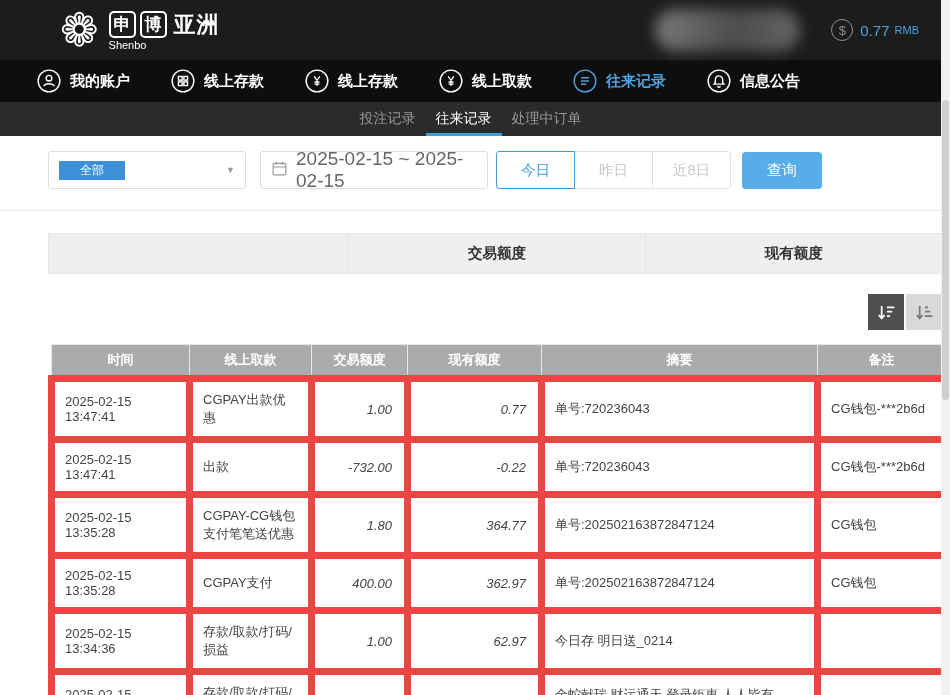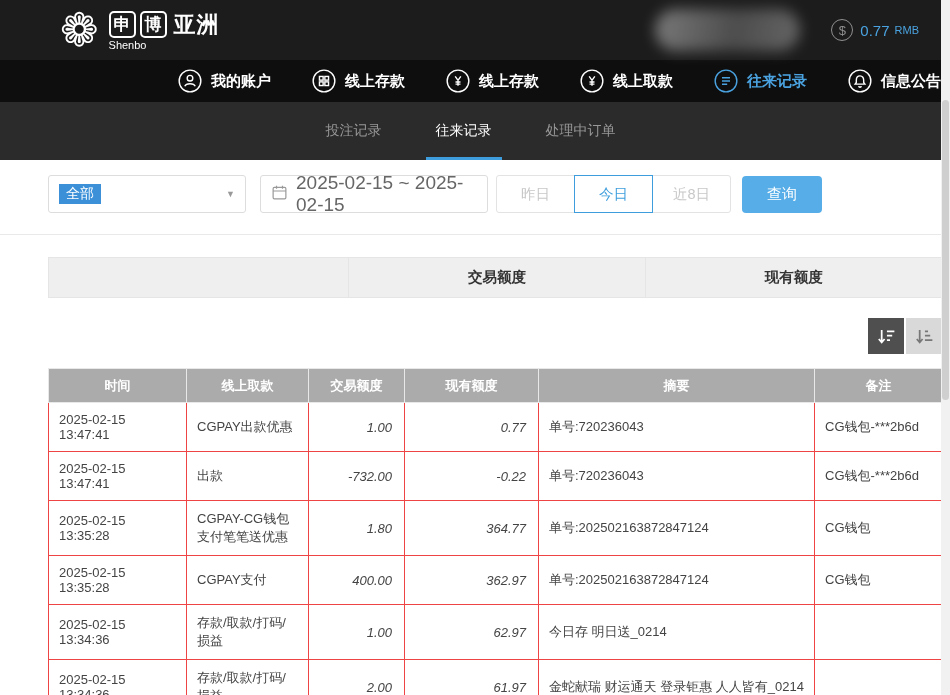--- a/index.html
+++ b/index.html
@@ -18,36 +18,36 @@
   .brand-en { color:#fff; font-size:11px; text-align:left; margin-top:-1px; }
   .blur-pill { position:absolute; left:655px; top:9px; width:145px; height:42px; border-radius:21px;
     background:linear-gradient(100deg,#9a9a9a,#5d5d5d 55%,#7e7e7e); filter:blur(7px); opacity:.75; }
   .balance { position:absolute; right:22px; top:0; height:60px; display:flex; align-items:center; gap:7px; }
   .dollar { width:22px; height:22px; border:1.5px solid #8f8f8f; border-radius:50%; color:#8f8f8f;
     font-size:13px; display:flex; align-items:center; justify-content:center; }
   .amount { color:#4aa3e0; font-size:15px; }
   .currency { color:#4aa3e0; font-size:11px; margin-left:-2px; }
 
   
-  .mainnav { height:42px; background:#0e0e0e; display:flex; align-items:center; padding-left:68px; gap:40px;justify-content:flex-end; }
+  .mainnav { height:42px; background:#0e0e0e; display:flex; align-items:center; padding-left:36px; gap:40px; }
   .nav-item { display:flex; align-items:center; gap:8px; color:#fff; font-size:15px; font-weight:bold; cursor:pointer; }
   .nav-item svg { display:block; }
   .nav-item.active { color:#4aa3e0; }
 
   
-  .subnav { height:58px; background:#2b2b2b; display:flex; justify-content:center; gap:34px; }
+  .subnav { height:34px; background:#2b2b2b; display:flex; justify-content:center; }
   .subnav-item { display:flex; align-items:center; height:100%; padding:3px 10px 0 10px;
     color:#989898; font-size:14px; cursor:pointer; border-bottom:3px solid transparent; }
   .subnav-item.active { color:#fff; border-bottom-color:#3e9edd; }
 
   
   .filters { display:flex; align-items:center; margin:15px 0 0 48px; }
   .dropdown { position:relative; width:198px; height:38px; border:1px solid #ddd; border-radius:3px;
     background:#fff; display:flex; align-items:center; cursor:pointer; }
-  .dropdown .val { margin-left:10px; font-size:14px; color:#fff; background:#3b90d8; padding:1px 7px; }
+  .dropdown .val { margin-left:10px; font-size:12px; color:#fff; background:#3b90d8; padding:1px 21px; }
   .dropdown .caret { position:absolute; right:10px; color:#999; font-size:9px; }
   .datebox { margin-left:14px; width:228px; height:38px; border:1px solid #ddd; border-radius:3px;
     background:#fff; display:flex; align-items:center; cursor:pointer; }
   .datebox svg { margin:0 8px 0 10px; }
   .datebox .dtext { font-size:19px; color:#666; }
   .btn-group { display:flex; margin-left:8px; }
   .qbtn { width:79px; height:38px; background:#fff; border:1px solid #e3e3e3; font-size:14.5px;
     color:#c8c8c8; margin-left:-1px; cursor:pointer; position:relative;
     font-family:"Liberation Sans", sans-serif; }
   .qbtn:first-child { border-radius:3px 0 0 3px; margin-left:0; }
@@ -69,21 +69,21 @@
   
   .sortbar { width:894px; margin:20px 0 0 48px; display:flex; justify-content:flex-end; gap:2px; }
   .sort-btn { width:36px; height:36px; border:none; display:flex; align-items:center; justify-content:center; cursor:pointer; }
   .sort-btn.dark { background:#4f4f4f; color:#fff; }
   .sort-btn.light { background:#d9d9d9; color:#777; }
 
   
   .records { margin:14px 0 0 48px; width:894px; border-collapse:collapse; table-layout:fixed; }
   .records th { background:#ababab; color:#fff; font-size:13px; font-weight:bold; height:34px;
     border:1px solid #e8e8e8; text-align:center; }
-  .records td { font-size:13px; color:#444; border:1px solid #ef4444; padding:9px 10px; background:#fff; }
+  .records td { font-size:13px; color:#444; border:7px solid #ef4444; padding:9px 10px; background:#fff; }
   .al-left { text-align:left; } .al-right { text-align:right; padding-right:12px !important;font-style:italic; }
   .w-time{width:138px;} .w-type{width:122px;} .w-amt{width:96px;} .w-bal{width:134px;}
   .w-sum{width:276px;} .w-note{width:128px;}
 
   
   .scrollbar { position:fixed; top:0; right:0; width:9px; height:695px; background:#f1f1f1; }
   .scroll-thumb { position:absolute; top:100px; left:1px; width:7px; height:300px; background:#cfcfcf; border-radius:4px; }
 </style>
 </head>
 <body>
@@ -186,22 +186,22 @@
     <div class="datebox">
       <span>
         <svg width="17" height="17" viewBox="0 0 20 20" fill="none" stroke="#999" stroke-width="1.4">
           <rect x="2.5" y="4" width="15" height="13.5" rx="1.5"></rect>
           <path d="M2.5 8.2 h15 M6.5 2.2 v3.4 M13.5 2.2 v3.4"></path>
         </svg>
       </span>
       <span class="dtext">2025-02-15 ~ 2025-02-15</span>
     </div>
     <div class="btn-group">
+      <button class="qbtn active">今日</button>
       <button class="qbtn">昨日</button>
-      <button class="qbtn active">今日</button>
       <button class="qbtn">近8日</button>
     </div>
     <button class="search-btn">查询</button>
   </div>
 
   <div class="divider"></div>
 
   <table class="summary">
     <tbody>
         <tr>

